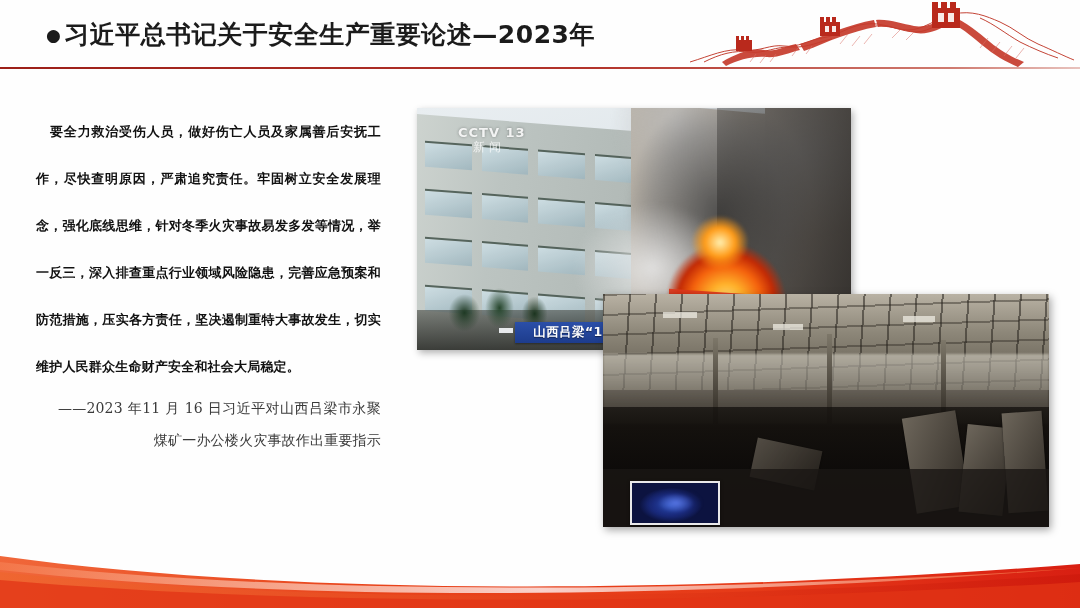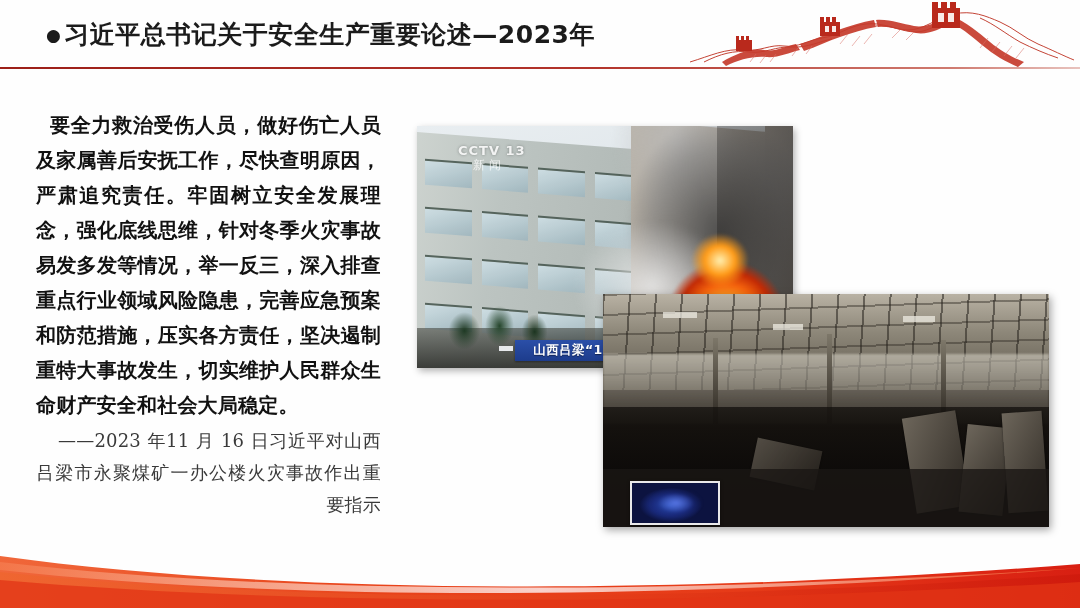--- a/index.html
+++ b/index.html
@@ -26,39 +26,39 @@
   }
   
   .wall-art{position:absolute;right:0;top:0;width:400px;height:68px;}
   .wall-art svg{display:block;width:400px;height:68px;}
 
   
   .quote-block{position:absolute;left:36px;top:108px;width:345px;}
   .quote-body{
     font-family:Liberation Sans, sans-serif;
     font-weight:bold;
-    font-size:20px;line-height:35px;
+    font-size:13px;line-height:47px;
     color:#111111;
     text-align:justify;text-align-last:left;
     text-indent:14px;
     letter-spacing:0.2px;
   }
   .quote-cite{
     margin-top:2px;
     font-family:"DejaVu Serif","Liberation Serif",serif;
-    font-size:18px;line-height:32px;color:#3a3a3a;
+    font-size:14px;line-height:32px;color:#3a3a3a;
     text-align:justify;text-align-last:right;
     text-indent:22px;
     letter-spacing:0.2px;
   }
 
   
   .photo{position:absolute;overflow:hidden;background:#888;}
   .photo-top{
-    left:417px;top:126px;width:376px;height:242px;
+    left:417px;top:108px;width:434px;height:242px;
     box-shadow:2px 3px 7px rgba(0,0,0,.30);
   }
   .photo-bottom{
     left:603px;top:294px;width:446px;height:233px;
     box-shadow:2px 3px 8px rgba(0,0,0,.35);
   }
 
   
   .ph-sky{position:absolute;inset:0;background:linear-gradient(165deg,#e9eef1 0%,#dfe6ea 40%,#cfd6d9 100%);}
   .ph-bldg{

